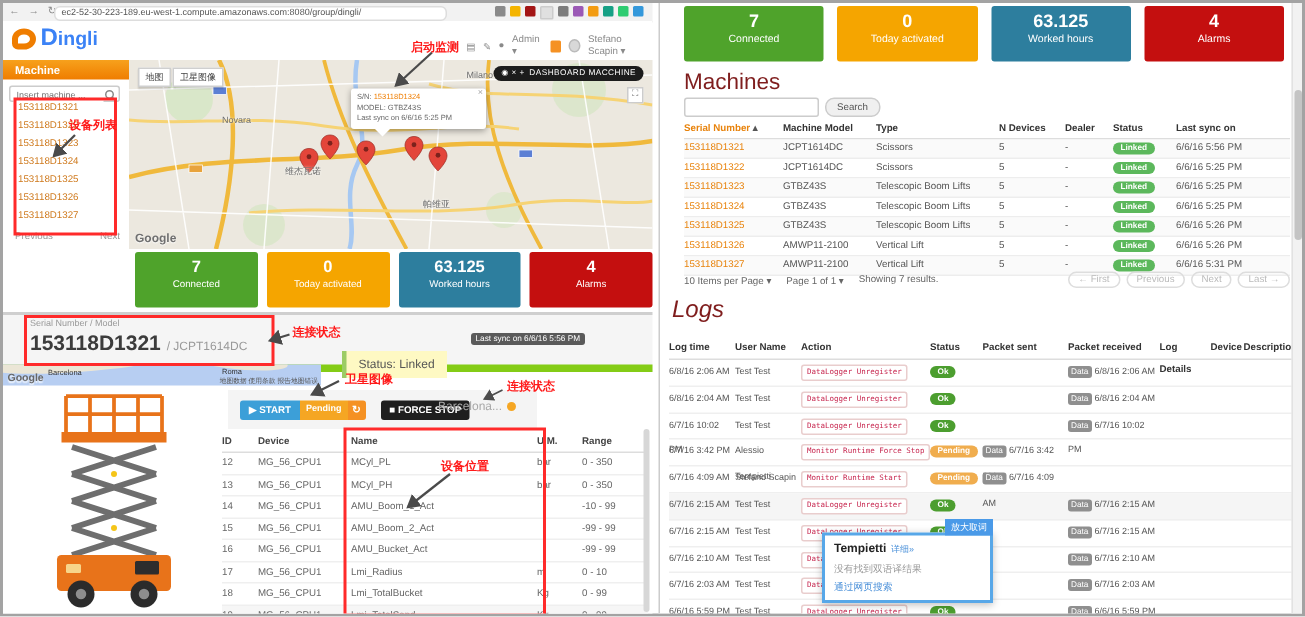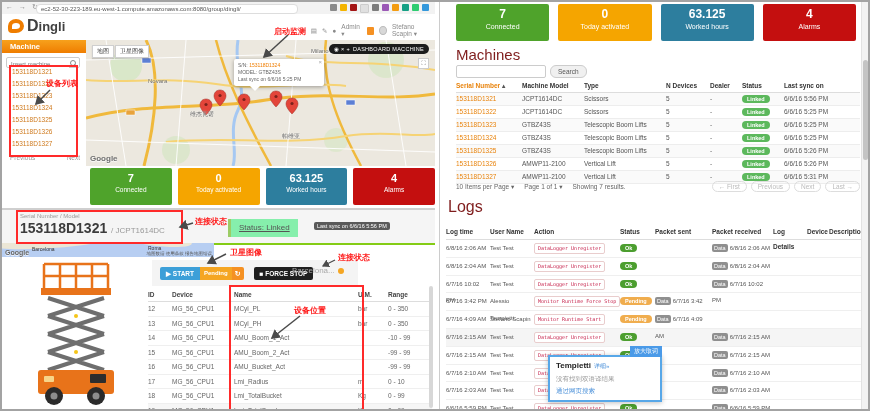--- a/index.html
+++ b/index.html
@@ -8,21 +8,21 @@
   
   .lt{position:absolute;left:0;top:0;width:433px;height:204px;background:#fff;}
   .chrome{position:absolute;left:0;top:0;width:433px;height:12px;background:#f2f2f2;border-bottom:1px solid #d9d9d9;}
   .navicons{position:absolute;left:4px;top:1px;font-size:7px;color:#8a8a8a;letter-spacing:2px;}
   .urlbar{position:absolute;left:34px;top:2px;width:252px;height:8px;background:#fff;border:1px solid #ddd;border-radius:4px;font-size:6px;color:#555;line-height:8px;padding:0 4px;white-space:nowrap;overflow:hidden;}
   .extrow{position:absolute;right:6px;top:2px;display:flex;gap:3px;}
   .ext{width:7px;height:7px;border-radius:1px;}
   .pagehdr{position:absolute;left:0;top:12px;width:433px;height:26px;background:#fff;}
   .logo{position:absolute;left:6px;top:3px;display:flex;align-items:center;gap:3px;}
   .logo-mark{width:16px;height:14px;border:4px solid #ef7d00;border-radius:50% 50% 50% 4px;box-sizing:border-box;}
-  .logo-word{font-size:13px;font-weight:bold;color:#404040;}
+  .logo-word{font-size:13px;font-weight:bold;color:#3b82f6;}
   .logo-word b{font-size:16px;}
   .hdr-icons{position:absolute;left:300px;top:9px;display:flex;align-items:center;gap:5px;font-size:6.5px;color:#8a8a8a;}
   .hdr-badge{width:8px;height:8px;background:#f59123;border-radius:1px;}
   .hdr-avatar{width:7px;height:7px;background:#d8d8d8;border-radius:50%;border:1px solid #bbb;}
   
   .sidebar{position:absolute;left:0;top:38px;width:84px;height:166px;background:#fff;border-right:1px solid:#eee;}
   .welcome{position:absolute;left:0;top:0;width:84px;height:13px;background:linear-gradient(#f7a11c,#ef7d00);color:#fff;font-size:7.5px;font-weight:bold;line-height:13px;padding-left:8px;box-sizing:border-box;}
   .s-search{position:absolute;left:4px;top:17px;width:74px;height:11px;border:1px solid #ccc;border-radius:2px;box-sizing:border-box;background:#fff;}
   .s-search input{position:absolute;left:2px;top:0;width:56px;height:9px;border:0;outline:0;font-size:6px;color:#999;font-family:"Liberation Sans",sans-serif;}
   .mag{position:absolute;right:3px;top:2px;width:4px;height:4px;border:1px solid #8a8a8a;border-radius:50%;}
@@ -45,25 +45,25 @@
   
   .stats-row{position:absolute;display:flex;gap:6px;}
   .stat-card{flex:1;border-radius:2px;color:#fff;text-align:center;}
   .stat-val{font-weight:bold;margin-top:4px;}
   .stat-lab{margin-top:2px;}
   .lt .stats-row{left:88px;top:166px;width:345px;height:37px;}
   .lt .stat-val{font-size:11px;}
   .lt .stat-lab{font-size:6.5px;}
   
   .lb{position:absolute;left:0;top:206px;width:433px;height:201px;background:#fff;border-top:2px solid #cfcfcf;box-sizing:content-box;}
-  .d-hdr{position:absolute;left:0;top:0;width:433px;height:33px;background:#f5f5f5;border-bottom:2px solid #84cc16;}
+  .d-hdr{position:absolute;left:0;top:0;width:433px;height:33px;background:#f5f5f5;border-bottom:5px solid #84cc16;}
   .d-lab{position:absolute;left:18px;top:3px;font-size:6px;color:#9a9a9a;}
   .d-serial{position:absolute;left:18px;top:10px;font-size:14px;font-weight:bold;color:#3c3c3c;}
   .d-serial span{font-size:8px;font-weight:normal;color:#999;}
-  .d-status{position:absolute;left:226px;top:9px;height:18px;line-height:18px;border-left:3px solid #9ccc65;background:#86efac;font-size:8px;color:#555;padding:0 8px;text-decoration:underline;}
+  .d-status{position:absolute;left:226px;top:24px;height:18px;line-height:18px;border-left:3px solid #9ccc65;background:#fef9c3;font-size:8px;color:#555;padding:0 8px;}
   .d-sync{position:absolute;left:312px;top:12px;background:#5a5a5a;color:#fff;font-size:5.5px;padding:1px 3px;border-radius:2px;}
   .gstrip{position:absolute;left:0;top:33px;width:212px;height:14px;background:#b7cef2;overflow:hidden;}
   .land{position:absolute;background:#ebe6d6;border-radius:50%;}
   .gstrip .glogo{position:absolute;left:3px;bottom:1px;font-size:7px;font-weight:bold;color:#666;text-shadow:0 1px 1px #fff;}
   .gstrip .c1{position:absolute;left:30px;top:3px;font-size:5px;color:#333;}
   .gstrip .c2{position:absolute;left:146px;top:2px;font-size:5px;color:#333;}
   .gstrip .terms{position:absolute;right:2px;bottom:1px;font-size:4.5px;color:#555;}
   .machine-img{position:absolute;left:28px;top:46px;}
   .ctrl-panel{position:absolute;left:150px;top:50px;width:206px;height:26px;background:#f4f4f4;display:flex;align-items:center;padding-left:8px;box-sizing:border-box;}
   .btn{height:13px;line-height:13px;color:#fff;font-size:6.5px;font-weight:bold;padding:0 6px;cursor:pointer;}
@@ -95,21 +95,21 @@
   .m-row .serial{color:#e8830c;cursor:pointer;}
   .m-row:nth-child(odd):not(.hdr){background:#fafafa;}
   .pill{display:inline-block;height:8px;line-height:8px;border-radius:5px;color:#fff;font-size:5.5px;font-weight:bold;padding:0 5px;margin-top:2px;}
   .linked{background:#5cb85c;}
   .ok{background:#4c9e2f;}
   .pending{background:#f0ad4e;}
   .m-footer{position:absolute;left:16px;top:179px;width:404px;display:flex;align-items:center;font-size:6.5px;color:#666;}
   .m-footer .lgrp{display:flex;gap:10px;}
   .m-footer .rgrp{margin-left:auto;display:flex;gap:4px;}
   .pagebtn{border:1px solid #ddd;border-radius:7px;color:#bbb;padding:1px 6px;cursor:pointer;}
-  .l-title{left:8px;top:196px;font-size:16px;}
+  .l-title{left:8px;top:196px;font-size:16px;font-style:italic;}
   .l-table{position:absolute;left:6px;top:222px;width:417px;}
   .l-row{display:grid;grid-template-columns:44px 44px 86px 35px 57px 61px 34px 22px 34px;height:16.8px;line-height:16.8px;font-size:6px;color:#555;border-bottom:1px solid #efefef;}
   .l-row.hdr{font-weight:bold;color:#333;height:15px;line-height:15px;border-bottom:1px solid #ddd;font-size:6.5px;}
   .l-row:nth-child(6){background:#f5f5f5;}
   .action-box{display:inline-block;font-family:"DejaVu Sans Mono",monospace;font-size:5px;color:#c7254e;border:1px solid #e9cdcd;border-radius:2px;background:#fff;padding:0 3px;line-height:9px;height:9px;margin-top:3px;white-space:nowrap;}
   .chip{display:inline-block;background:#8f8f8f;color:#fff;font-size:5.5px;border-radius:2px;padding:0 2px;height:8px;line-height:8px;margin-right:2px;}
   .dict{position:absolute;left:108px;top:344px;width:114px;z-index:20;}
   .dict .tab{position:absolute;right:0;top:0;background:#4a9ae8;color:#fff;font-size:6px;padding:1px 4px;}
   .dict .box{margin-top:9px;background:#fff;border:2px solid #57a7e8;box-shadow:0 1px 5px rgba(0,0,0,.25);padding:4px 6px;}
   .dict .t{font-size:8px;font-weight:bold;color:#222;}

